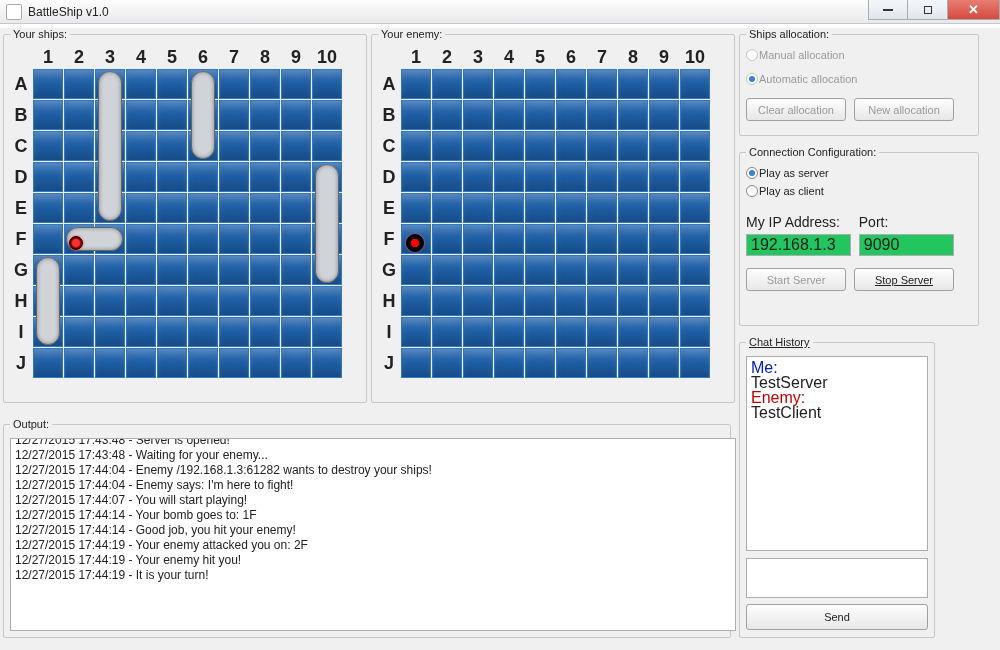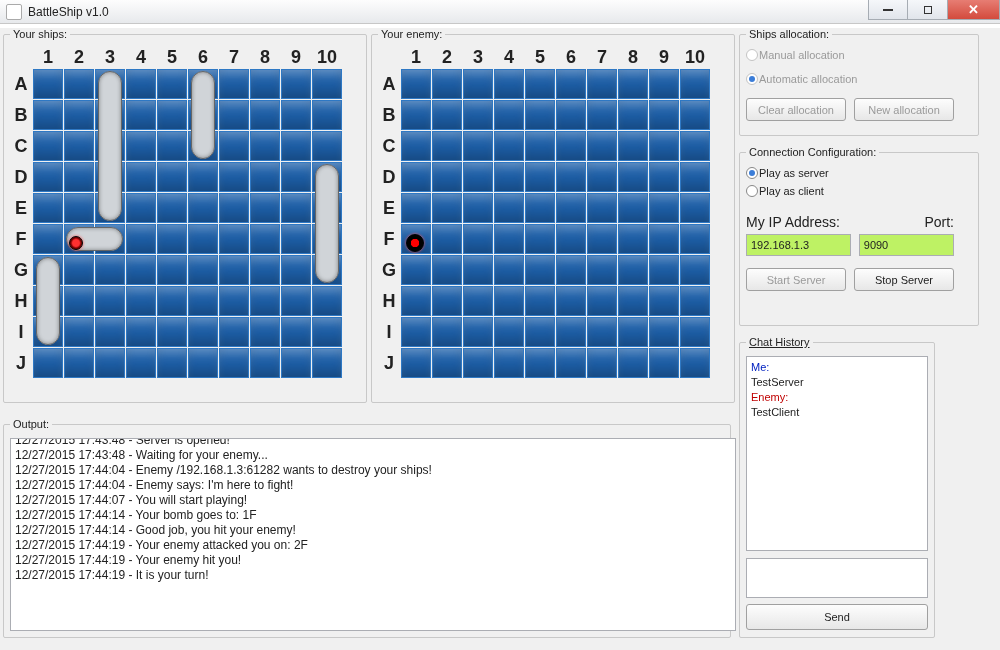--- a/index.html
+++ b/index.html
@@ -110,21 +110,21 @@
   .btn {
     display:inline-flex; align-items:center; justify-content:center;
     height:23px; padding:0 10px;
     background:linear-gradient(#fdfdfd,#e7e7e7);
     border:1px solid #a0a0a0; border-radius:3px;
     font-size:11px; color:#222;
   }
   .btn.disabled { color:#9a9a9a;text-align:center; }
   .txt {
     height:22px; border:1px solid #abadb3;
-    background:#bef264; padding:2px 4px; font-size:11px;
+    background:#22c55e; padding:2px 4px; font-size:16px;
     display:flex; align-items:center;
   }
   .radio, .check {
     display:flex; align-items:center; gap:1px;
     font-size:11px; height:18px;
   }
   .radio .dot { width:12px; height:12px; border:1px solid #888; border-radius:50%; background:#fff; display:flex; align-items:center; justify-content:center; }
   .radio .dot.on::after { content:""; width:6px; height:6px; background:#3b7dd8; border-radius:50%; display:block; }
   .radio.disabled { color:#9a9a9a; }
   .radio.disabled .dot { border-color:#c4c4c4; }
@@ -138,21 +138,21 @@
     font-size:12px; line-height:15px;
     padding:2px 4px;
     overflow:hidden;
     width:100%;
   }
   .output-box .truncated { color:#222; white-space:nowrap; overflow:hidden; }
 
   
   .chat-box {
     background:#fff; border:1px solid #abadb3;
-    font-size:11px; line-height:15px;
+    font-size:16px; line-height:15px;
     padding:3px 4px;
     position:absolute;
   }
   .chat-me { color:#0020c0; }
   .chat-enemy { color:#c00000; }
 
   .chat-input {
     background:#fff; border:1px solid #abadb3;
     position:absolute;
   }
@@ -470,30 +470,30 @@
       <span class="dot"></span>
         <span>Play as client</span>
     </div>
     <div style="display:flex; gap:8px; margin-top:14px;">
       <div style="flex:1.1;">
         <div class="label">My IP Address:</div>
         <div class="txt" style="margin-top:4px;">
             <span>192.168.1.3</span>
           </div>
       </div>
-      <div style="flex:1;text-align:right;">
+      <div style="flex:1;">
         <div class="label">Port:</div>
         <div class="txt" style="margin-top:4px;">
             <span>9090</span>
           </div>
       </div>
     </div>
     <div style="display:flex; gap:8px; margin-top:12px;border-radius:10px;">
       <div class="btn disabled" style="flex:1;">Start Server</div>
-      <div class="btn" style="flex:1;">Stop Server</div>
+      <div class="btn" style="flex:1;text-decoration:underline;">Stop Server</div>
     </div>
   </fieldset>
 
   <fieldset class="group" style="left:739px; top:308px; width:196px; height:302px;text-decoration:underline;">
     <legend>Chat History</legend>
     <div class="chat-box" id="chat-box" style="left:6px; top:8px; right:6px; height:195px;">
         <div class="chat-me">Me:</div>
         <div>TestServer</div>
         <div class="chat-enemy">Enemy:</div>
         <div>TestClient</div>

